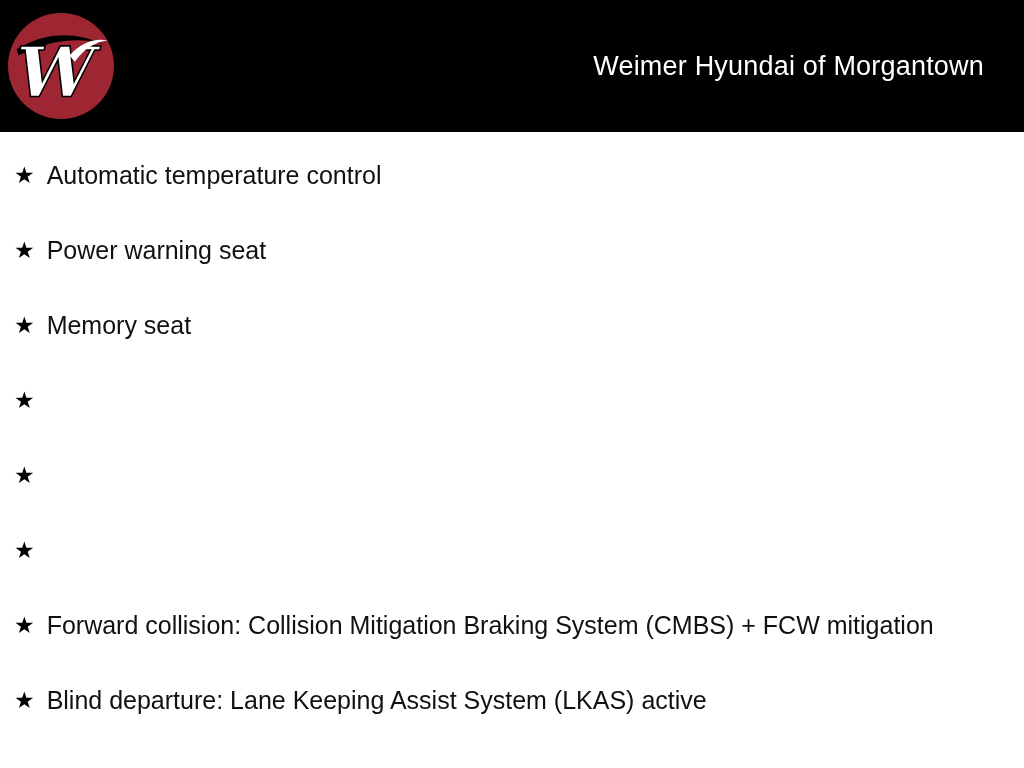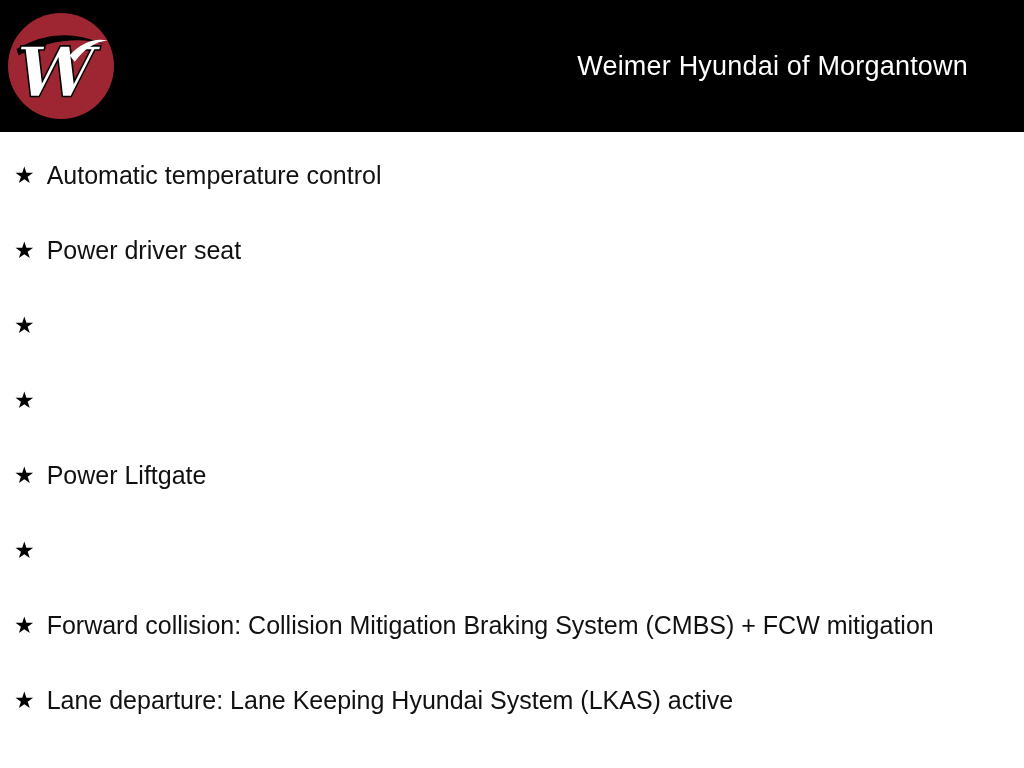--- a/index.html
+++ b/index.html
@@ -24,21 +24,21 @@
     height: 106px;
     margin-left: 8px;
     flex: 0 0 auto;
   }
   .logo svg { width: 100%; height: 100%; display: block; }
   .header-title {
     color: #ffffff;
     font-size: 27px;
     letter-spacing: 0.2px;
     margin-left: auto;
-    margin-right: 56px;
+    margin-right: 40px;
     white-space: nowrap;
   }
 
   
   .features {
     list-style: none;
     margin: 0;
     padding: 26px 40px 0 14px;
   }
   .feature {
@@ -78,42 +78,42 @@
 </div>
 
 <ul class="features">
   <li class="feature">
     <span class="star">★</span>
     <span class="feature-text">Automatic temperature control</span>
   </li>
 
   <li class="feature">
     <span class="star">★</span>
-    <span class="feature-text">Power driver seat</span>
+    <span class="feature-text">Power warning seat</span>
+  </li>
+
+  <li class="feature">
+    <span class="star">★</span>
+    <span class="feature-text">Memory seat</span>
   </li>
 
   <li class="feature">
     <span class="star">★</span>
   </li>
 
   <li class="feature">
     <span class="star">★</span>
-  </li>
-
-  <li class="feature">
-    <span class="star">★</span>
-    <span class="feature-text">Power Liftgate</span>
   </li>
 
   <li class="feature">
     <span class="star">★</span>
   </li>
 
   <li class="feature">
     <span class="star">★</span>
     <span class="feature-text">Forward collision: Collision Mitigation Braking System (CMBS) + FCW mitigation</span>
   </li>
 
   <li class="feature">
     <span class="star">★</span>
-    <span class="feature-text">Lane departure: Lane Keeping Hyundai System (LKAS) active</span>
+    <span class="feature-text">Blind departure: Lane Keeping Assist System (LKAS) active</span>
   </li>
 </ul>
 
 </body></html>

